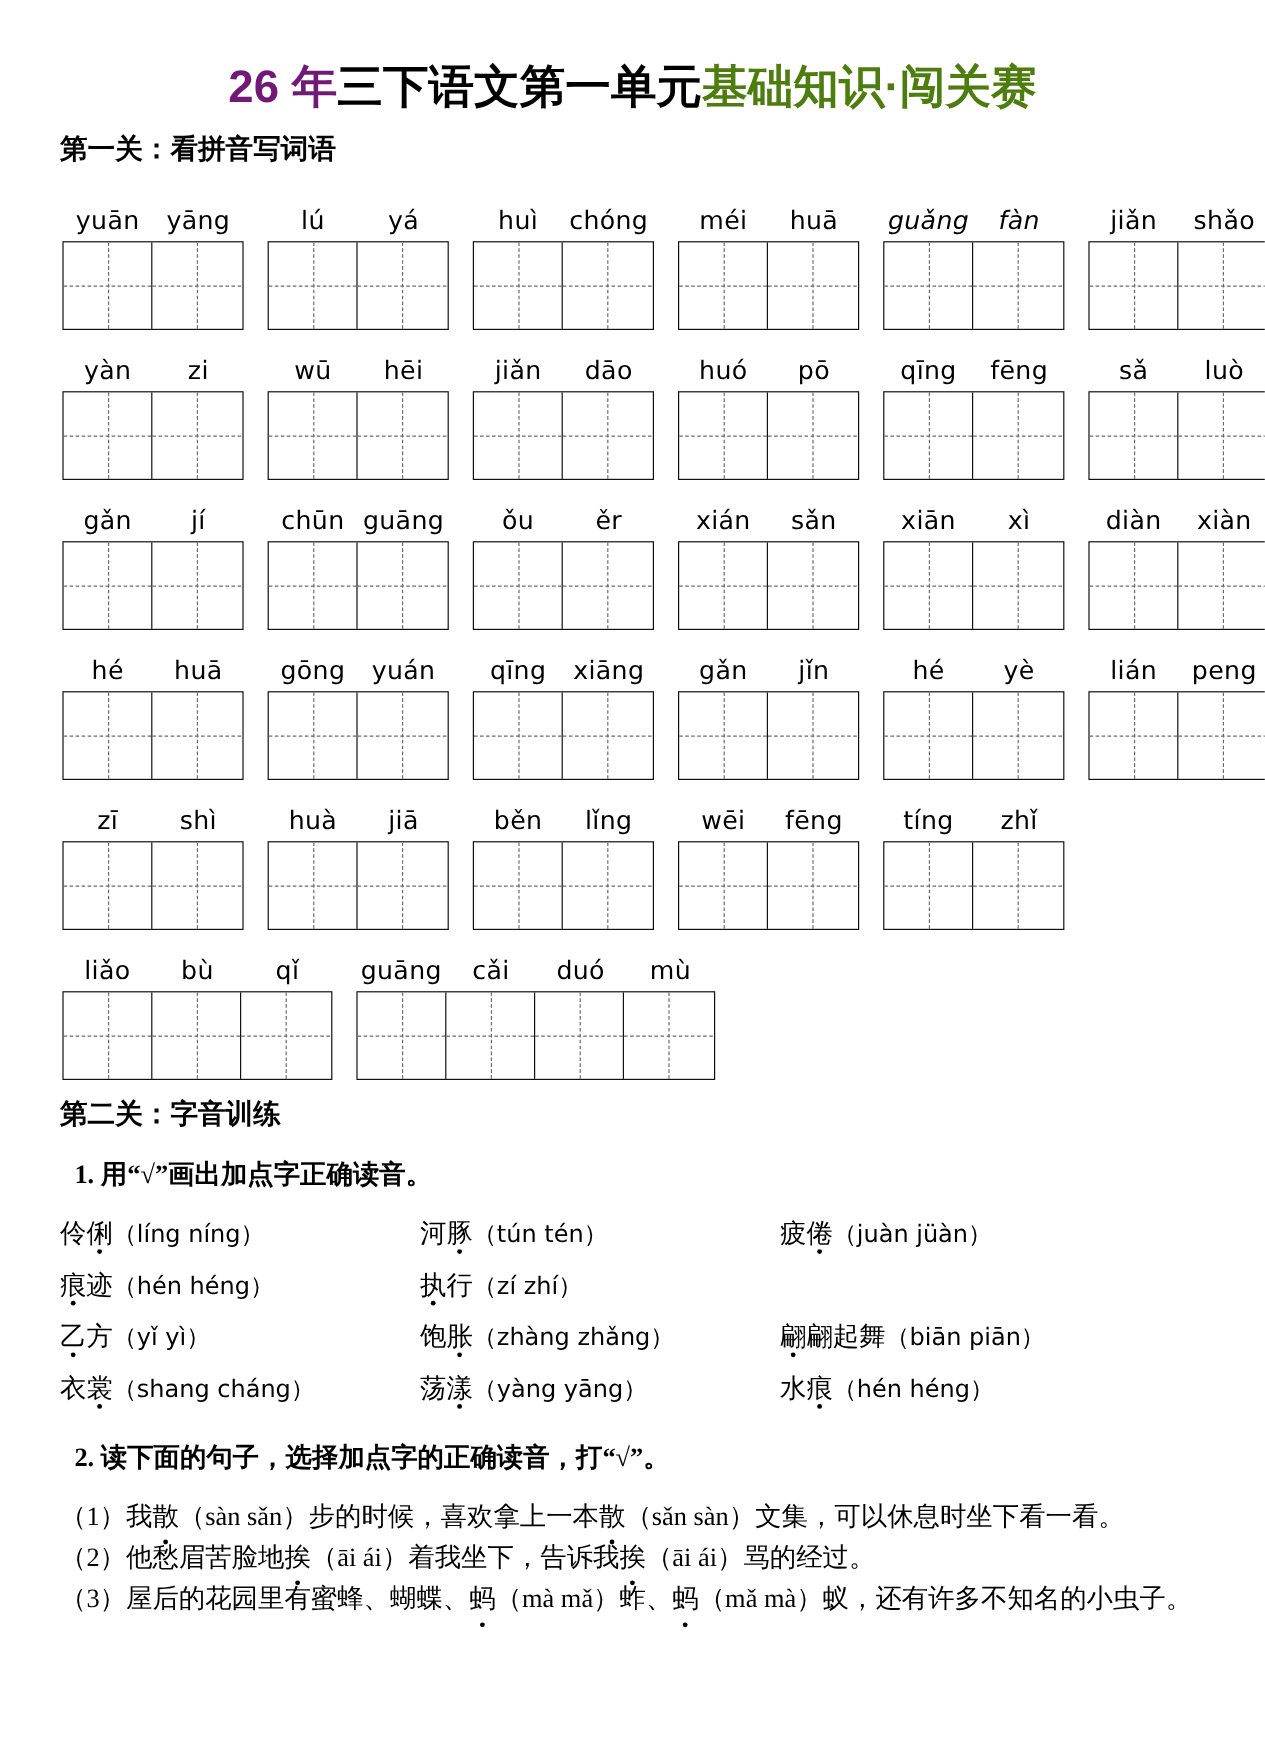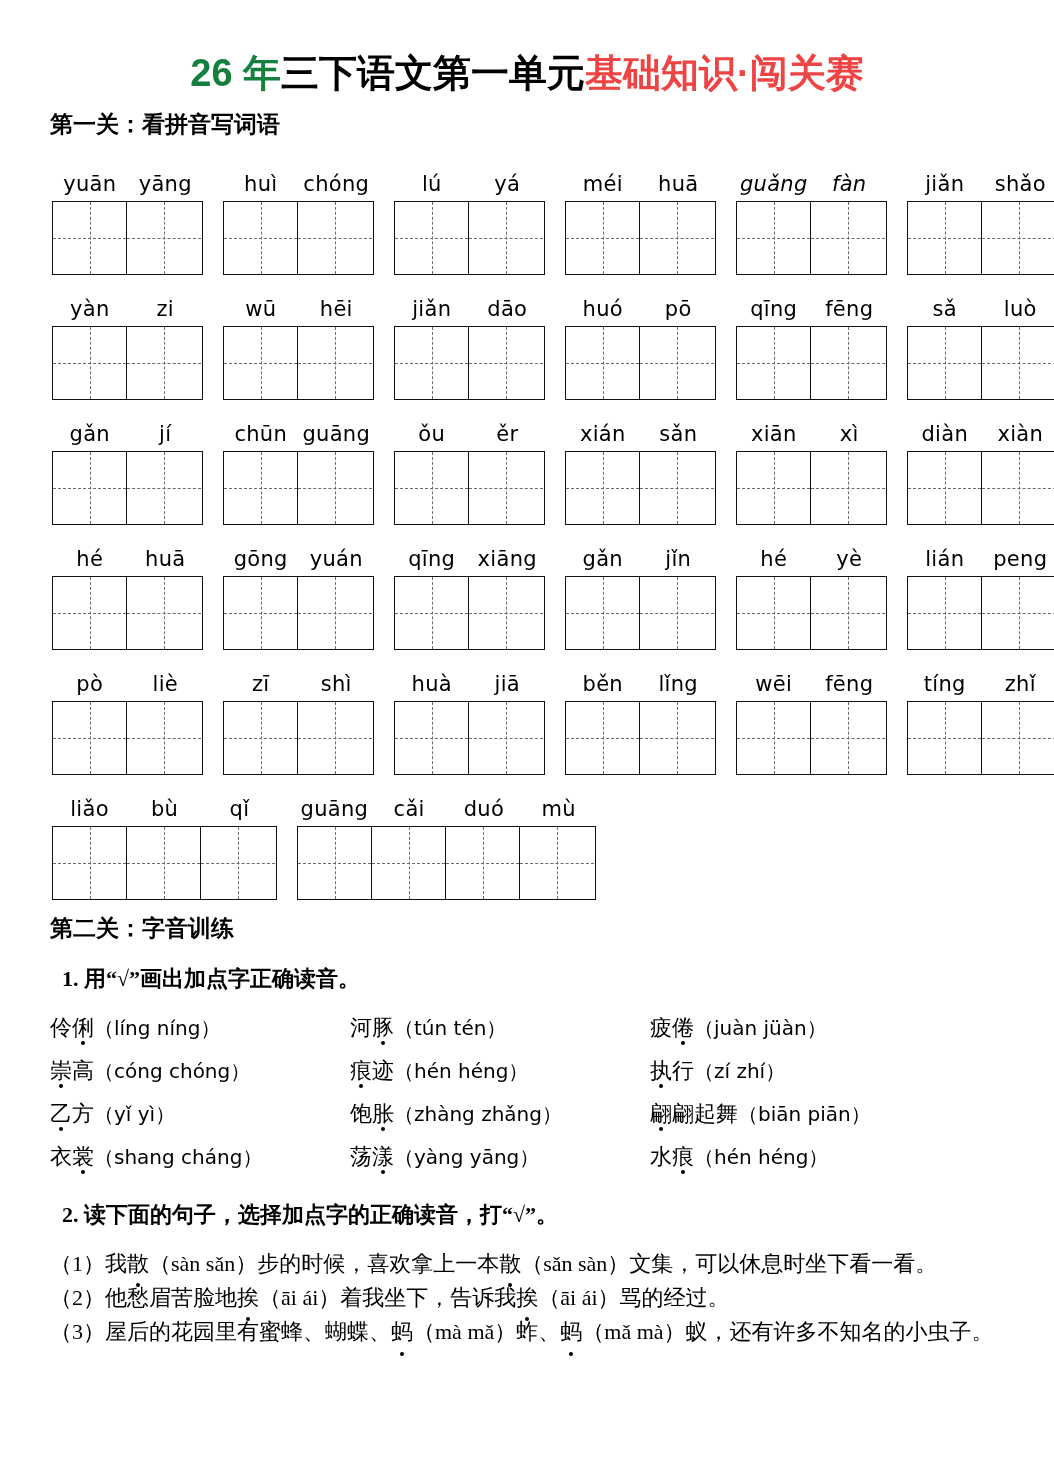--- a/index.html
+++ b/index.html
@@ -28,23 +28,23 @@
   .title {
     text-align: center;
     font-size: 38px;
     font-weight: bold;
     letter-spacing: 0px;
     margin: 0;
     padding: 52px 0 0 0;
     line-height: 1.15;
     white-space: nowrap;
   }
-  .title .t-red   { color: #15803d; }
+  .title .t-red   { color: #701a75; }
   .title .t-black { color: #000000; }
-  .title .t-blue  { color: #ef4444; }
+  .title .t-blue  { color: #4d7c0f; }
 
   
   .section-head {
     font-size: 23px;
     font-weight: bold;
     margin: 0;
     padding: 14px 0 4px 50px;
     line-height: 1.3;
   }
 
@@ -202,32 +202,32 @@
             <span class="pinyin-syl">yuān</span>
             <span class="pinyin-syl">yāng</span>
           </div>
           <div class="tianzi-box">
             <div class="tianzi-cell"></div>
             <div class="tianzi-cell"></div>
           </div>
         </div>
         <div class="word-group">
           <div class="pinyin-line" style="width: 151px;">
+            <span class="pinyin-syl">lú</span>
+            <span class="pinyin-syl">yá</span>
+          </div>
+          <div class="tianzi-box">
+            <div class="tianzi-cell"></div>
+            <div class="tianzi-cell"></div>
+          </div>
+        </div>
+        <div class="word-group">
+          <div class="pinyin-line" style="width: 151px;">
             <span class="pinyin-syl">huì</span>
             <span class="pinyin-syl">chóng</span>
-          </div>
-          <div class="tianzi-box">
-            <div class="tianzi-cell"></div>
-            <div class="tianzi-cell"></div>
-          </div>
-        </div>
-        <div class="word-group">
-          <div class="pinyin-line" style="width: 151px;">
-            <span class="pinyin-syl">lú</span>
-            <span class="pinyin-syl">yá</span>
           </div>
           <div class="tianzi-box">
             <div class="tianzi-cell"></div>
             <div class="tianzi-cell"></div>
           </div>
         </div>
         <div class="word-group">
           <div class="pinyin-line" style="width: 151px;">
             <span class="pinyin-syl">méi</span>
             <span class="pinyin-syl">huā</span>
@@ -438,30 +438,20 @@
             <span class="pinyin-syl">lián</span>
             <span class="pinyin-syl">peng</span>
           </div>
           <div class="tianzi-box">
             <div class="tianzi-cell"></div>
             <div class="tianzi-cell"></div>
           </div>
         </div>
       </div>
       <div class="grid-row">
-        <div class="word-group">
-          <div class="pinyin-line" style="width: 151px;">
-            <span class="pinyin-syl">pò</span>
-            <span class="pinyin-syl">liè</span>
-          </div>
-          <div class="tianzi-box">
-            <div class="tianzi-cell"></div>
-            <div class="tianzi-cell"></div>
-          </div>
-        </div>
         <div class="word-group">
           <div class="pinyin-line" style="width: 151px;">
             <span class="pinyin-syl">zī</span>
             <span class="pinyin-syl">shì</span>
           </div>
           <div class="tianzi-box">
             <div class="tianzi-cell"></div>
             <div class="tianzi-cell"></div>
           </div>
         </div>
@@ -540,21 +530,20 @@
 
   <div class="sub-head sub-head-b">1. 用“√”画出加点字正确读音。</div>
 
   <div class="choice-table" id="choice-table">
       <div class="choice-row">
         <div class="choice-item c0"><span>伶</span><span class="dotchar">俐</span><span class="py">（líng níng）</span></div>
         <div class="choice-item c1"><span>河</span><span class="dotchar">豚</span><span class="py">（tún tén）</span></div>
         <div class="choice-item c2"><span>疲</span><span class="dotchar">倦</span><span class="py">（juàn jüàn）</span></div>
       </div>
       <div class="choice-row">
-        <div class="choice-item c0"><span class="dotchar">崇</span><span>高</span><span class="py">（cóng chóng）</span></div>
         <div class="choice-item c1"><span class="dotchar">痕</span><span>迹</span><span class="py">（hén héng）</span></div>
         <div class="choice-item c2"><span class="dotchar">执</span><span>行</span><span class="py">（zí zhí）</span></div>
       </div>
       <div class="choice-row">
         <div class="choice-item c0"><span class="dotchar">乙</span><span>方</span><span class="py">（yǐ yì）</span></div>
         <div class="choice-item c1"><span>饱</span><span class="dotchar">胀</span><span class="py">（zhàng zhǎng）</span></div>
         <div class="choice-item c2"><span class="dotchar">翩</span><span>翩起舞</span><span class="py">（biān piān）</span></div>
       </div>
       <div class="choice-row">
         <div class="choice-item c0"><span>衣</span><span class="dotchar">裳</span><span class="py">（shang cháng）</span></div>

